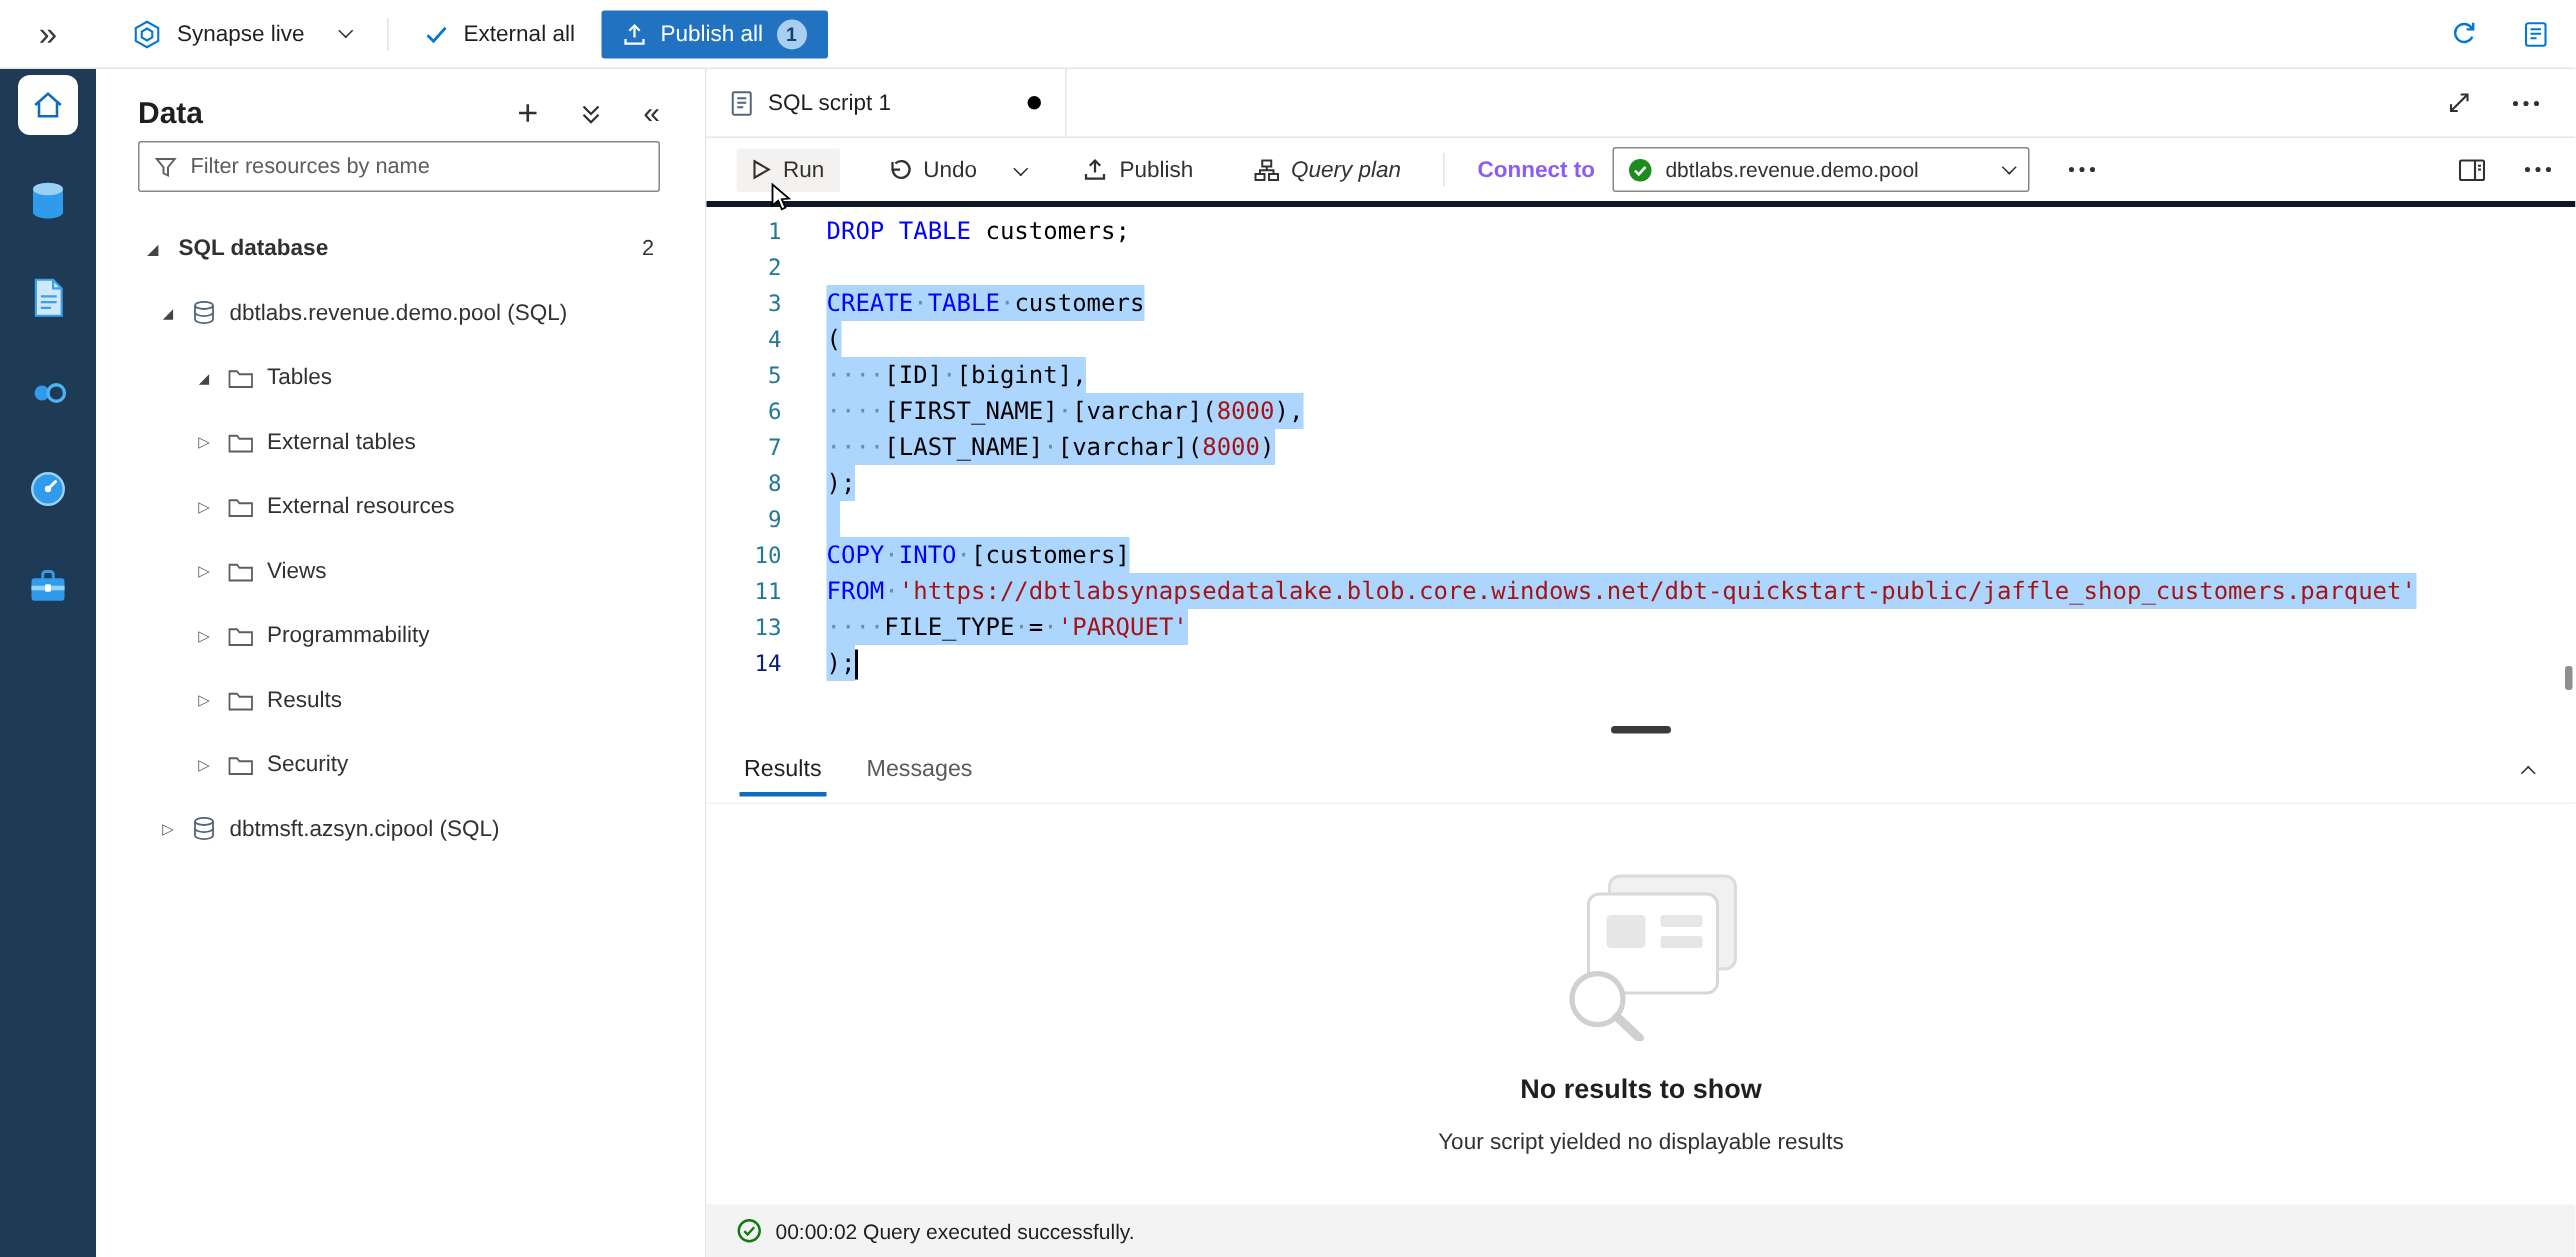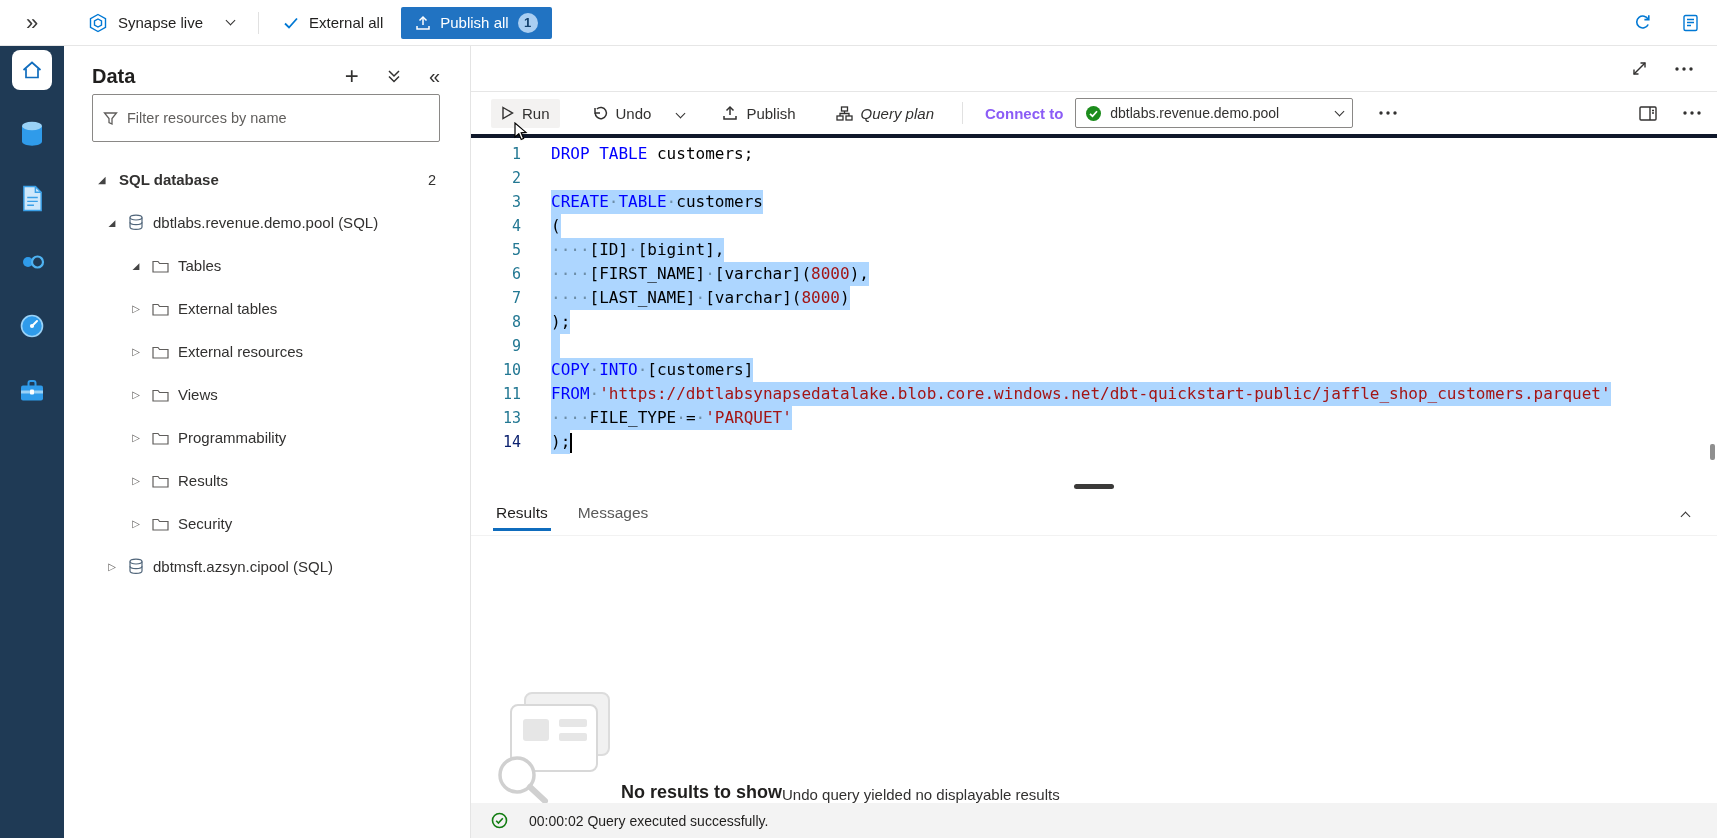--- a/index.html
+++ b/index.html
@@ -38,21 +38,21 @@
   .dp-header { display:flex; align-items:center; padding:18px 30px 0 28px; }
   .dp-title { font-size:20px; font-weight:600; color:#201f1e; }
   .dp-actions { margin-left:auto; display:flex; align-items:center; gap:28px; }
   .dp-plus { font-size:24px; font-weight:300; color:#323130; line-height:1; cursor:pointer; }
   .dp-collapse { font-size:20px; color:#323130; cursor:pointer; line-height:1; }
   .dp-tabs { display:flex; height:46px; margin-top:2px; }
   .dp-tab { flex:1; display:flex; align-items:center; justify-content:center; font-size:15.5px; cursor:pointer; color:#5a5a5a; }
   .dp-tab.active { color:#201f1e; }
   .dp-tab span { position:relative; }
   .dp-tab.active span::after { content:""; position:absolute; left:-3px; right:-3px; bottom:-9px; height:3px; background:#0f6cbd; }
-  .filter-box { margin:6px 30px 8px 28px; height:48px; border:1px solid #8a8886; border-radius:2px;
+  .filter-box { margin:6px 30px 8px 28px; height:34px; border:1px solid #8a8886; border-radius:2px;
                 display:flex; align-items:center; gap:9px; padding:0 10px; }
   .filter-box input { border:none; outline:none; flex:1; font-size:14.5px; font-family:inherit; color:#323130; background:transparent; }
   .filter-box input::placeholder { color:#605e5c; }
   .tree { margin-top:8px; }
   .tree-row { height:43px; display:flex; align-items:center; font-size:15px; color:#323130; cursor:pointer; white-space:nowrap; }
   .tree-row.root { font-weight:600; }
   .twisty { width:16px; flex:none; text-align:center; font-size:9px; color:#444; }
   .twisty.collapsed { color:#605e5c; font-size:10px; }
   .tree-icon { margin-left:8px; display:flex; }
   .tlabel { margin-left:9px; }
@@ -101,24 +101,24 @@
   .sash .pill { position:absolute; left:50%; top:2px; transform:translateX(-50%); width:40px; height:5px;
                 background:#3b3a39; border-radius:3px; cursor:row-resize; }
 
   
   .rtabs { flex:0 0 46px; display:flex; align-items:center; padding-left:10px; border-bottom:1px solid rgba(0,0,0,0.05); }
   .rtab { padding:0 15px; height:100%; display:flex; align-items:center; font-size:15.5px; color:#5a5a5a; cursor:pointer; }
   .rtab.active { color:#201f1e; }
   .rtab span { position:relative; }
   .rtab.active span::after { content:""; position:absolute; left:-3px; right:-3px; bottom:-9px; height:3px; background:#0f6cbd; }
   .rtabs .collapse-up { margin-left:auto; padding-right:28px; cursor:pointer; }
-  .rbody { flex:1; display:flex; flex-direction:row; align-items:flex-end; min-height:0; padding-top:46px; }
+  .rbody { flex:1; display:flex; flex-direction:column; align-items:center; min-height:0; padding-top:46px; }
   .no-results-title { font-size:18px; font-weight:700; color:#201f1e; margin-top:22px; }
   .no-results-sub { font-size:15px; color:#323130; margin-top:16px; }
-  .statusbar { flex:0 0 35px; background:#f3f3f3; display:flex; align-items:center; gap:21px; padding-left:20px;
+  .statusbar { flex:0 0 35px; background:#f3f3f3; display:flex; align-items:center; gap:9px; padding-left:20px;
                font-size:14px; color:#201f1e; }
 
   .mouse-cursor { position:absolute; left:514px; top:122px; z-index:50; pointer-events:none; }
 </style>
 </head>
 <body>
 
 <div class="app">
 
   <div class="topbar">
@@ -327,20 +327,28 @@
               </svg>
             </span>
             <span class="tlabel">dbtmsft.azsyn.cipool (SQL)</span>
           </div>
         </div>
     </div>
 
     <div class="main">
 
       <div class="tabbar">
+        <div class="etab">
+          <svg width="15" height="18" viewBox="0 0 15 18" fill="none" stroke="#50657a" stroke-width="1.3">
+              <rect x="1.5" y="1.5" width="12" height="15" rx="1"></rect>
+              <path d="M4.5 5.5 h6 M4.5 8.5 h6 M4.5 11.5 h4"></path>
+            </svg>
+          <span class="etab-title">SQL script 1</span>
+          <span class="dirty-dot"></span>
+        </div>
         <div class="tabbar-right">
           <span class="iconbtn">
             <svg width="15" height="15" viewBox="0 0 15 15" fill="none" stroke="#323130" stroke-width="1.4">
                 <path d="M2 13 L13 2"></path>
                 <path d="M8.5 2 H13 V6.5"></path>
                 <path d="M2 8.5 V13 H6.5"></path>
               </svg>
           </span>
           <span class="iconbtn">
             <svg width="18" height="4" viewBox="0 0 18 4" fill="#323130">
@@ -456,21 +464,21 @@
         <svg width="150" height="112" viewBox="0 0 150 112">
           <rect x="54" y="2" width="84" height="62" rx="7" fill="#f1f1f1" stroke="#dcdcdc" stroke-width="2"></rect>
           <rect x="40" y="14" width="86" height="66" rx="7" fill="#ffffff" stroke="#d8d8d8" stroke-width="2"></rect>
           <rect x="52" y="28" width="26" height="22" rx="3" fill="#e6e6e6"></rect>
           <rect x="88" y="28" width="28" height="8" rx="2" fill="#e6e6e6"></rect>
           <rect x="88" y="42" width="28" height="8" rx="2" fill="#e6e6e6"></rect>
           <circle cx="46" cy="84" r="17" fill="#fff" stroke="#d0d0d0" stroke-width="3.5"></circle>
           <line x1="59" y1="96" x2="74" y2="110" stroke="#d0d0d0" stroke-width="6" stroke-linecap="round"></line>
         </svg>
         <div class="no-results-title">No results to show</div>
-        <div class="no-results-sub">Undo query yielded no displayable results</div>
+        <div class="no-results-sub">Your script yielded no displayable results</div>
       </div>
 
       <div class="statusbar">
         <svg width="17" height="17" viewBox="0 0 17 17">
             <circle cx="8.5" cy="8.5" r="7" fill="none" stroke="#107c10" stroke-width="1.6"></circle>
             <path d="M5.2 8.8 L7.4 11 L11.8 6.2" stroke="#107c10" stroke-width="1.6" fill="none"></path>
           </svg>
         <span>00:00:02 Query executed successfully.</span>
       </div>
     </div>

